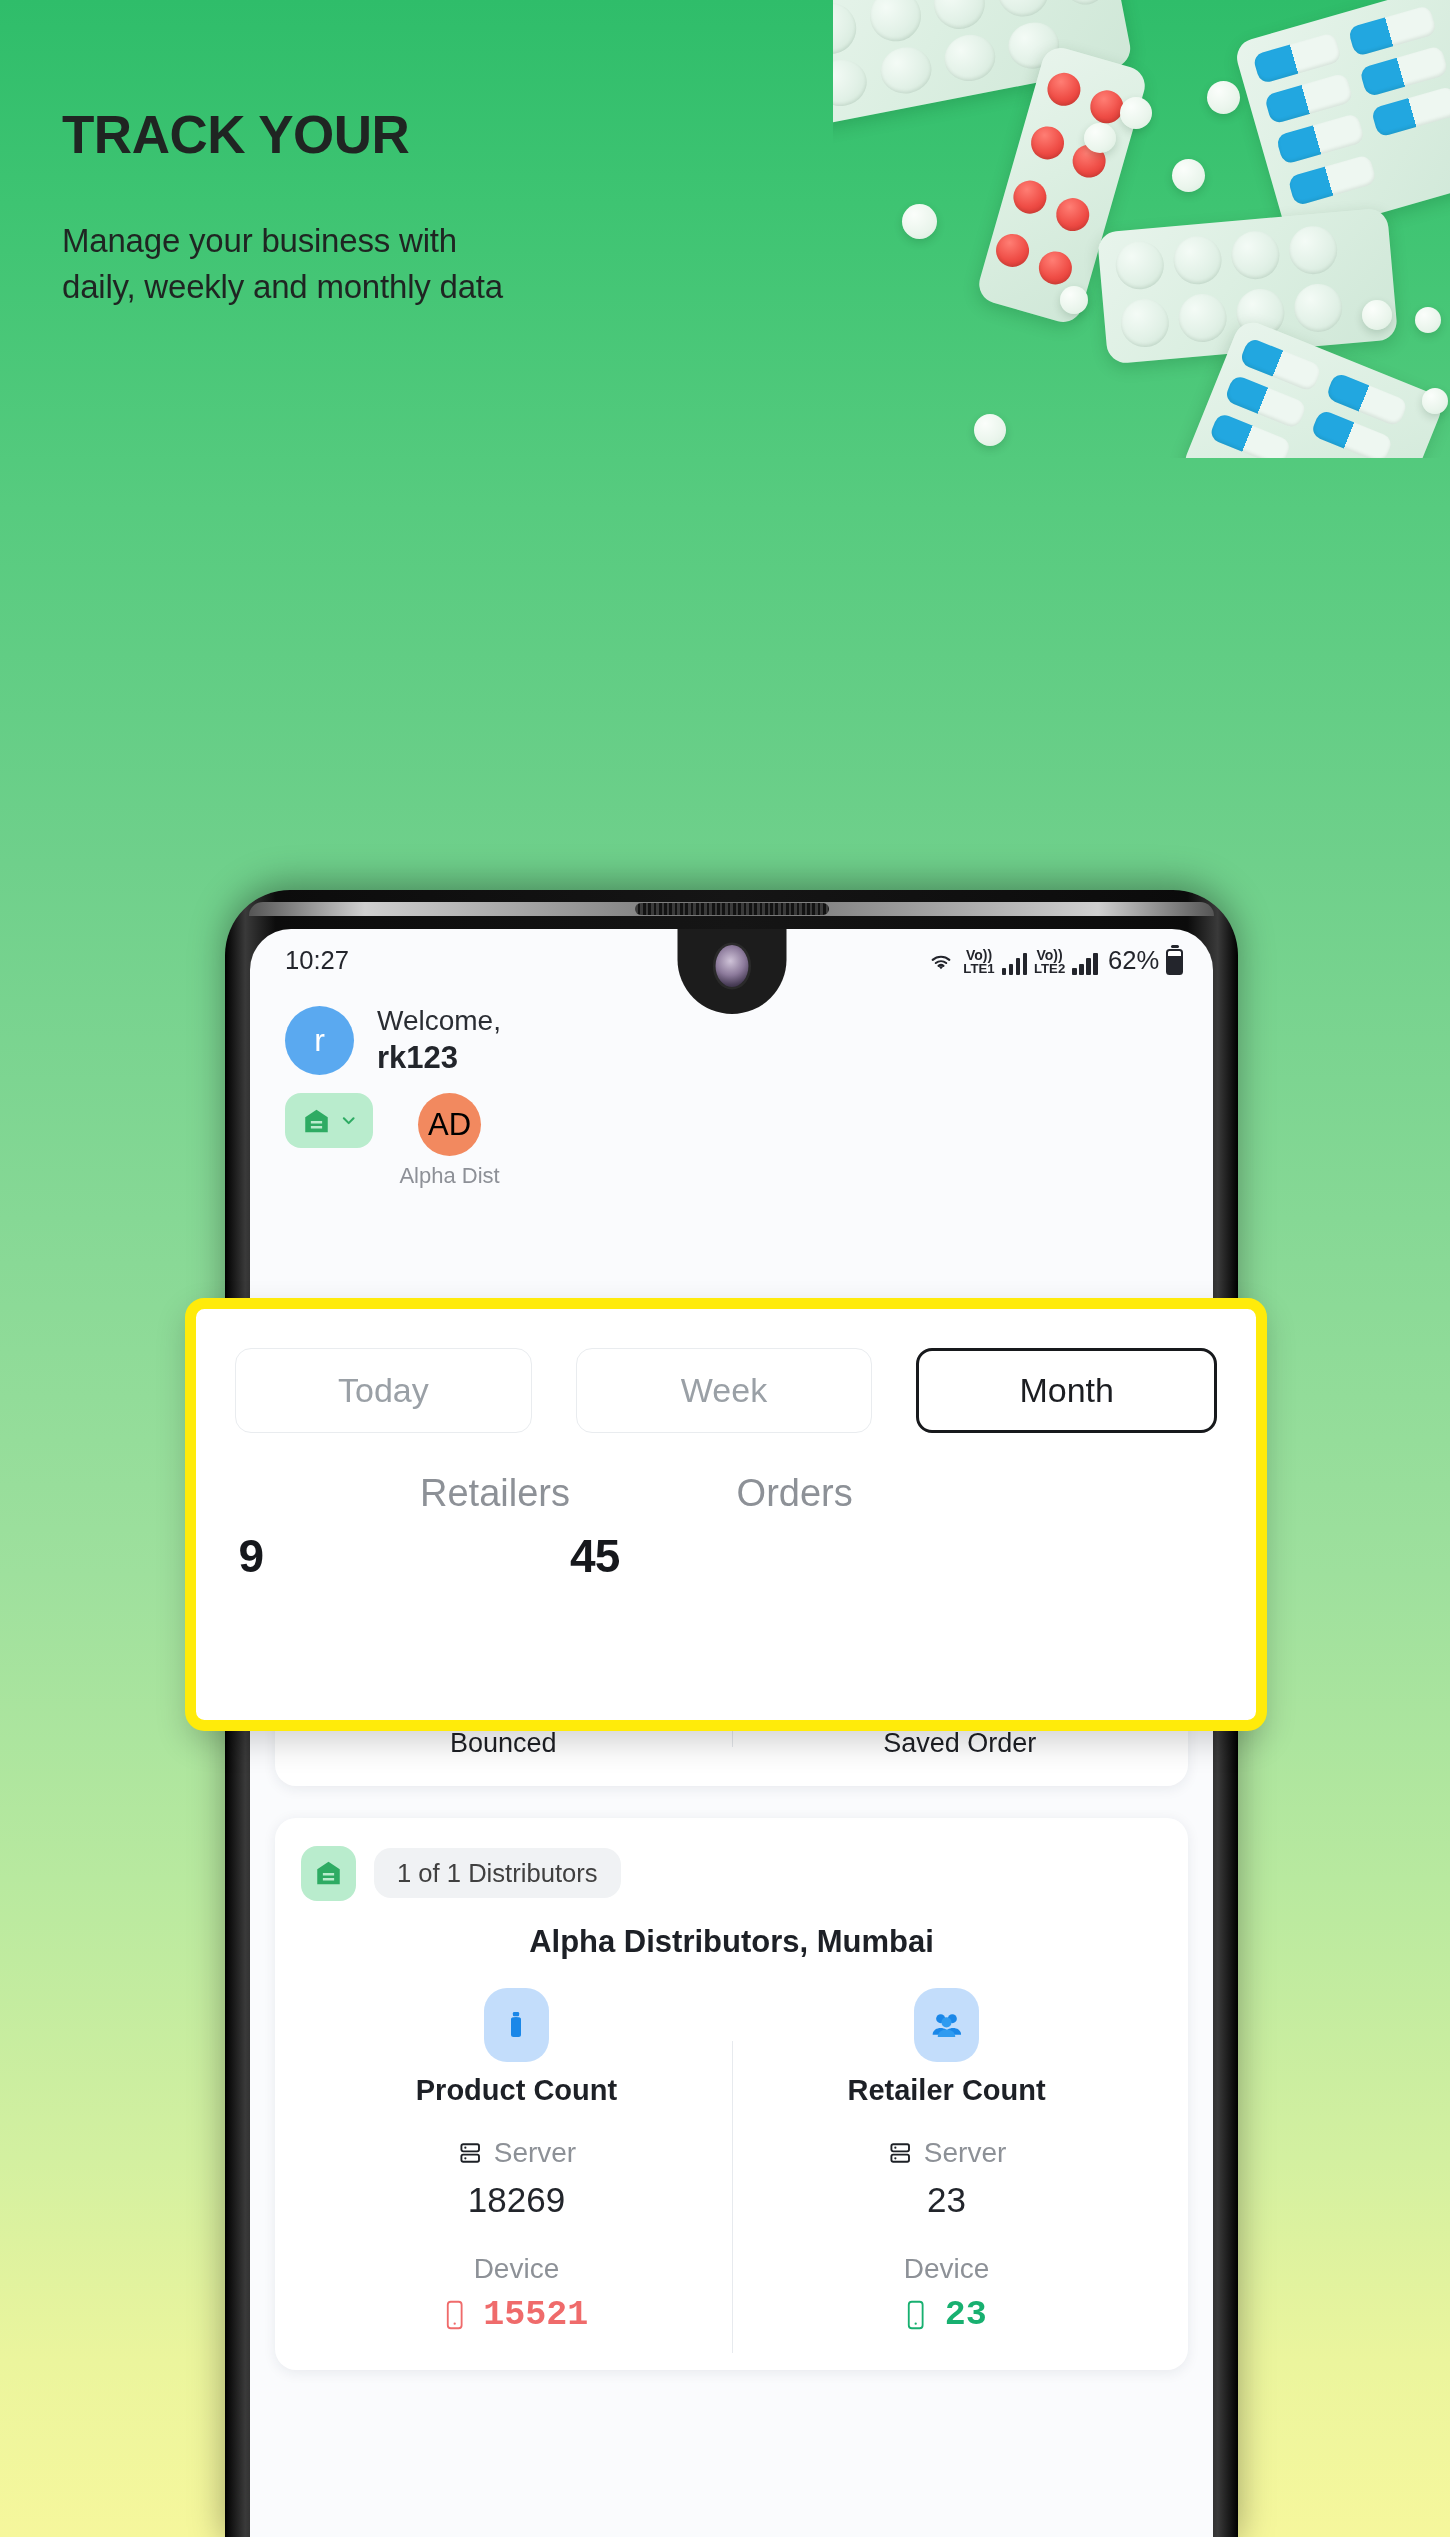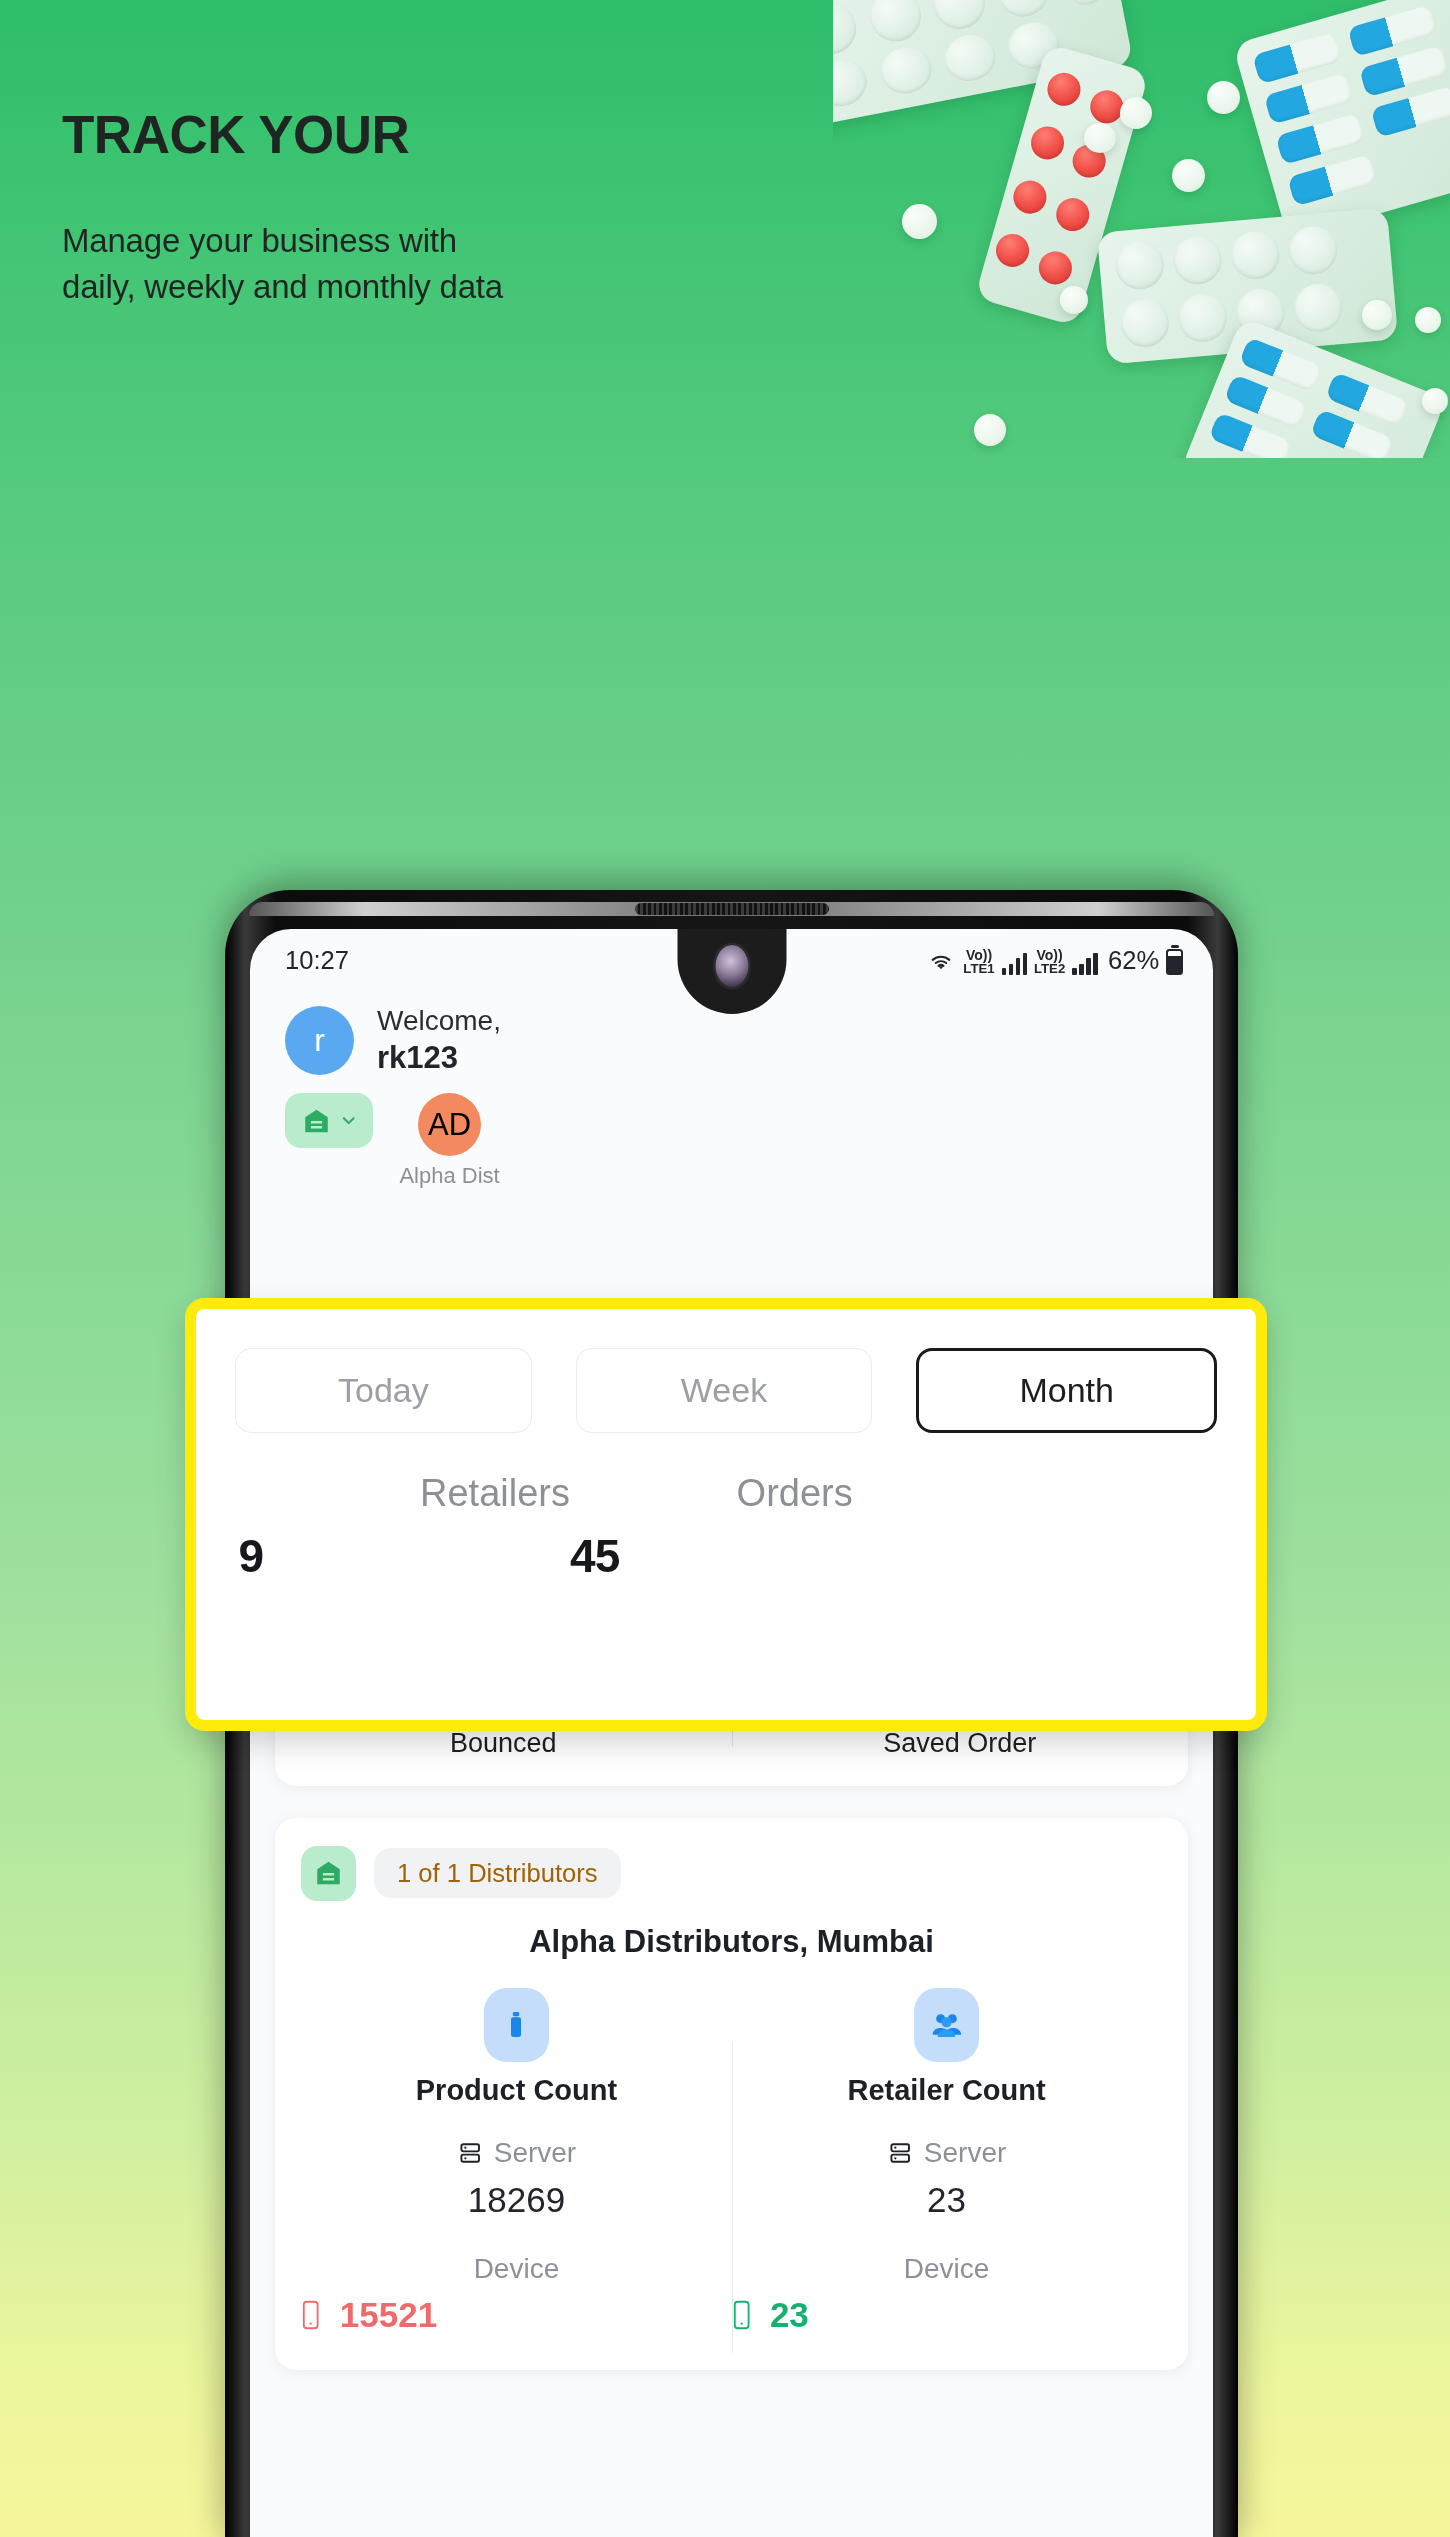--- a/index.html
+++ b/index.html
@@ -174,41 +174,41 @@
   }
 
   
   #dist-card { margin-top:32px; padding:28px 26.4px 35px; }
   #dist-head { display:flex; align-items:center; gap:17.6px; }
   #dist-icon {
     width:55px; height:55px; border-radius:16px; background:#b9eccd;
     display:flex; align-items:center; justify-content:center; flex:0 0 auto;
   }
   #dist-count {
-    background:#f0f2f4; color:#a16207; font-size:25.6px;
+    background:#f0f2f4; color:#404040; font-size:25.6px;
     padding:10.6px 23px; border-radius:17px;
   }
   #dist-title {
     text-align:center; font-size:31px; font-weight:bold; color:#1d2026; margin-top:23px;
   }
   #counts { display:flex; margin-top:28px; }
   .count-col { flex:1; text-align:center; position:relative; }
   .count-col + .count-col::before {
     content:""; position:absolute; left:0; top:53px; bottom:-17.6px; width:1.8px; background:#e7eaee;
   }
   .count-bubble {
     width:65px; height:74px; border-radius:23px; background:#c3ddfb;
     display:flex; align-items:center; justify-content:center; margin:0 auto;
   }
   .count-title { font-size:29px; font-weight:bold; color:#1d2026; margin-top:12.3px; }
   .srv-row { display:flex; align-items:center; justify-content:center; gap:10.6px; margin-top:30px; }
   .srv-label { font-size:28px; color:#8d9197; }
   .srv-value { font-size:35px; color:#22252b; margin-top:10.6px; }
   .dev-label { font-size:28px; color:#8d9197; margin-top:33px; }
-  .dev-row { display:flex; align-items:center; gap:19px; margin-top:10.6px; }
+  .dev-row { display:flex; align-items:center; justify-content:center; gap:19px; margin-top:10.6px;font-family:Liberation Mono, monospace; }
   .dev-value { font-size:35px; font-weight:bold; }
   .dev-value.red   { color:#ef6b6b; }
   .dev-value.green { color:#18b070; }
 </style>
 </head>
 <body>
 
 <div id="deco">
 
   <div class="blister" style="left:-44px;top:-35px;width:335px;height:132px;transform:rotate(-11deg);">

